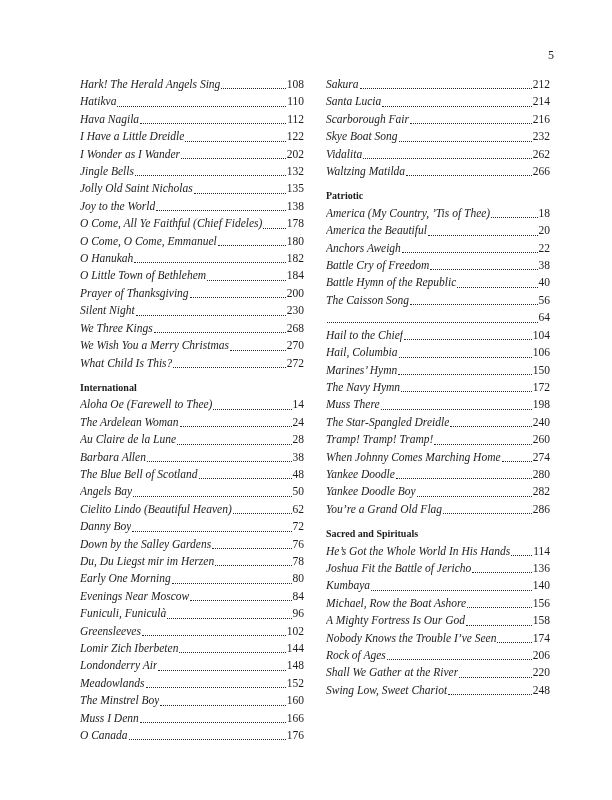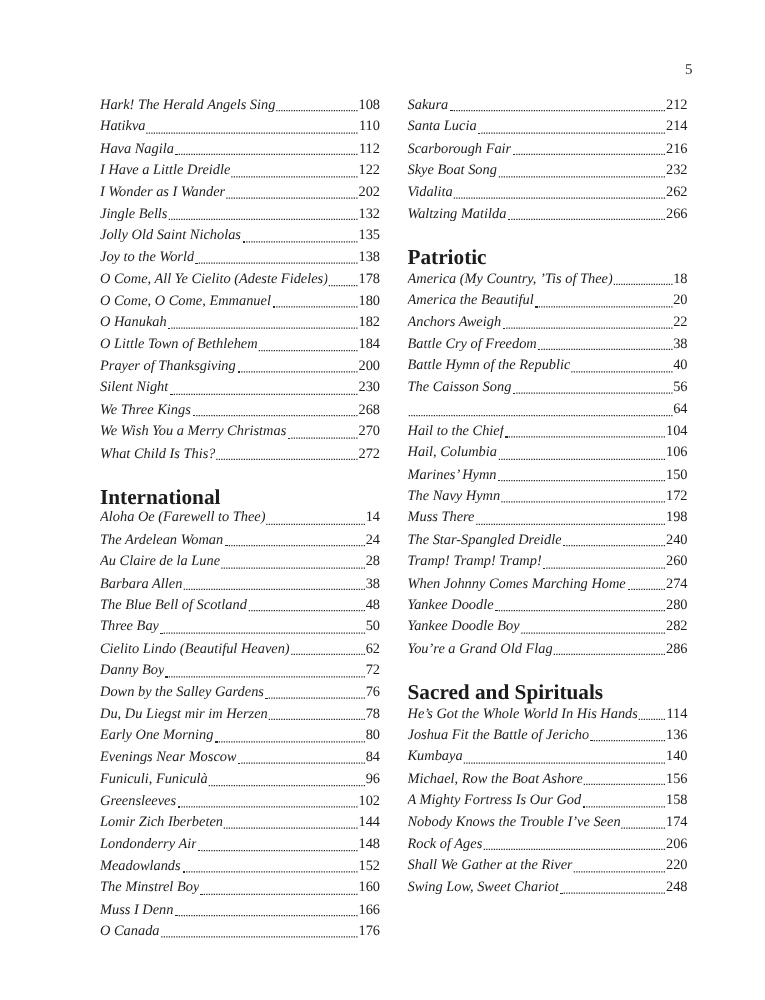--- a/index.html
+++ b/index.html
@@ -58,23 +58,23 @@
     right: 1px;
     bottom: 4px;
     border-bottom: 1.6px dotted #2a2a2a;
   }
   .entry .pagenum {
     flex: 0 0 auto;
     font-style: normal;
   }
   .section-heading {
     font-weight: bold;
-    font-size: 17px;
+    font-size: 10px;
     line-height: 17.4px;
-    margin-top: 17px;
+    margin-top: 7px;
     font-style: normal;
   }
 </style>
 </head>
 <body>
 
 <div class="folio">5</div>
 
 <div class="toc-wrap">
   <div class="toc-col">
@@ -112,21 +112,21 @@
         <span class="title">Jolly Old Saint Nicholas</span>
         <span class="leader"></span>
         <span class="pagenum">135</span>
       </div>
       <div class="entry">
         <span class="title">Joy to the World</span>
         <span class="leader"></span>
         <span class="pagenum">138</span>
       </div>
       <div class="entry">
-        <span class="title">O Come, All Ye Cielito (Adeste Fideles)</span>
+        <span class="title">O Come, All Ye Faithful (Chief Fideles)</span>
         <span class="leader"></span>
         <span class="pagenum">178</span>
       </div>
       <div class="entry">
         <span class="title">O Come, O Come, Emmanuel</span>
         <span class="leader"></span>
         <span class="pagenum">180</span>
       </div>
       <div class="entry">
         <span class="title">O Hanukah</span>
@@ -183,21 +183,21 @@
         <span class="title">Barbara Allen</span>
         <span class="leader"></span>
         <span class="pagenum">38</span>
       </div>
       <div class="entry">
         <span class="title">The Blue Bell of Scotland</span>
         <span class="leader"></span>
         <span class="pagenum">48</span>
       </div>
       <div class="entry">
-        <span class="title">Three Bay</span>
+        <span class="title">Angels Bay</span>
         <span class="leader"></span>
         <span class="pagenum">50</span>
       </div>
       <div class="entry">
         <span class="title">Cielito Lindo (Beautiful Heaven)</span>
         <span class="leader"></span>
         <span class="pagenum">62</span>
       </div>
       <div class="entry">
         <span class="title">Danny Boy</span>

